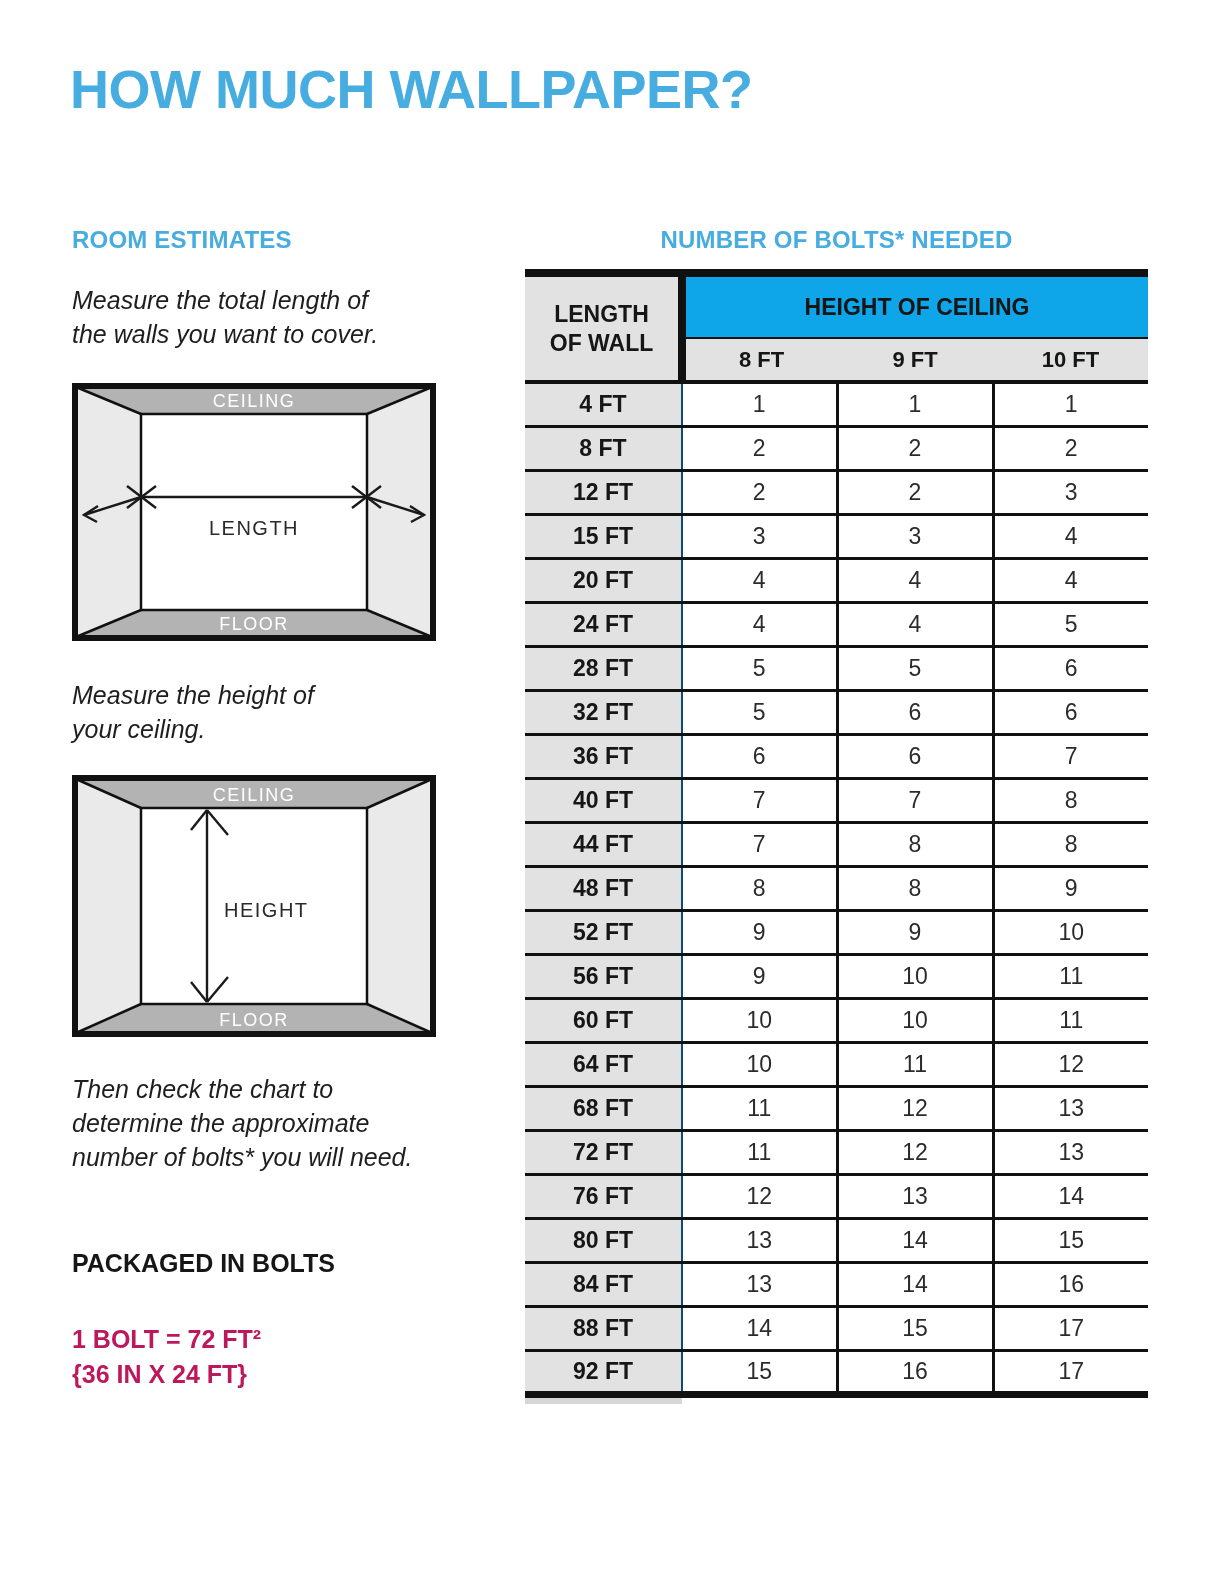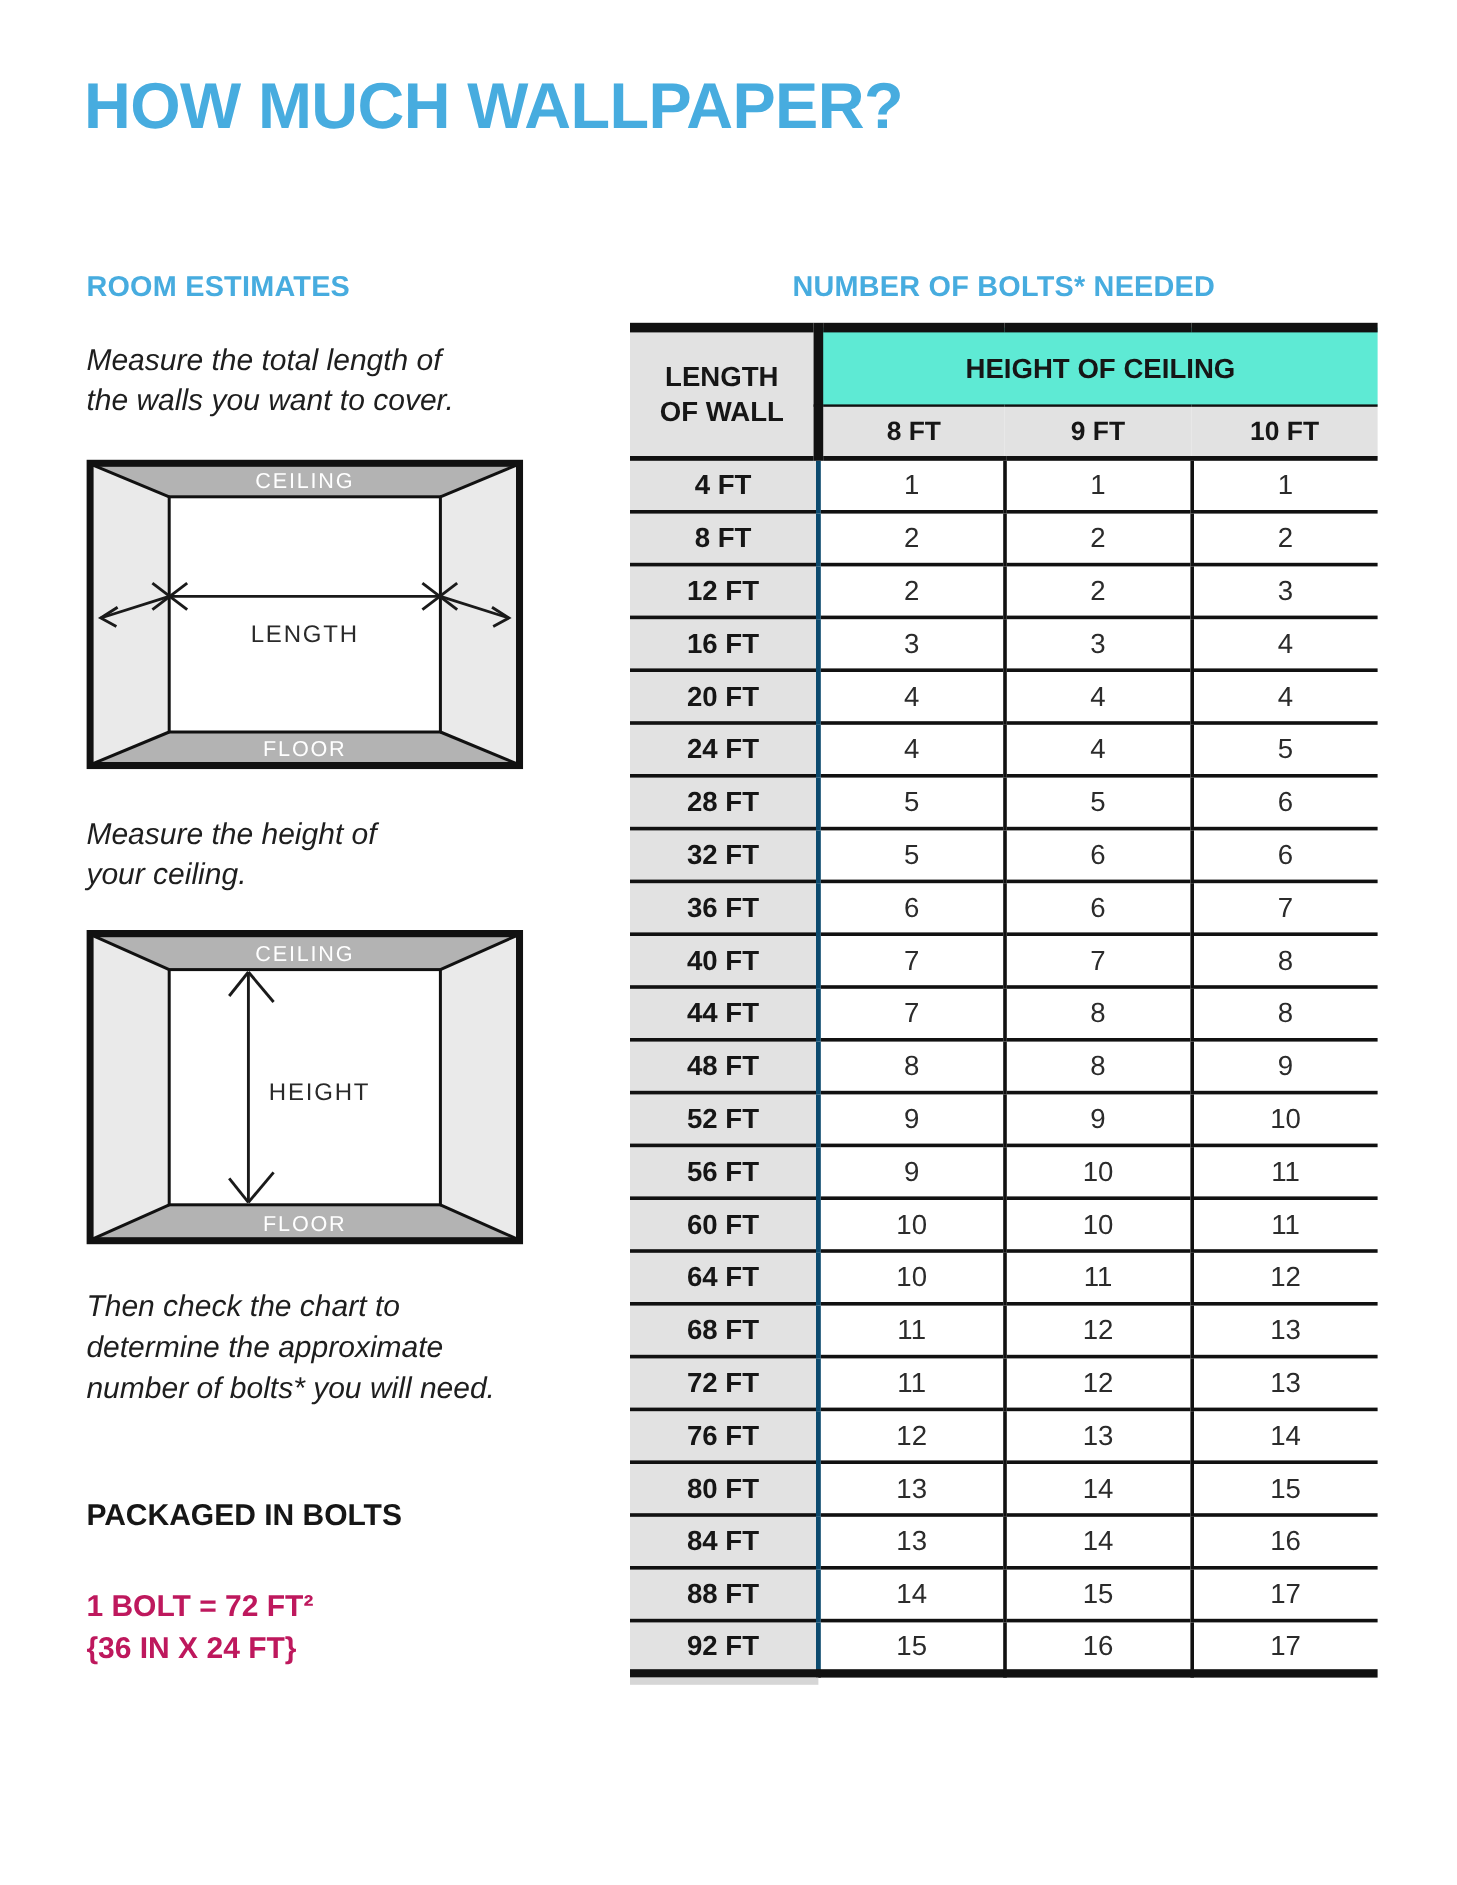--- a/index.html
+++ b/index.html
@@ -51,29 +51,29 @@
     border-collapse: collapse; table-layout: fixed; width: 623px;
     border-top: 8px solid #111; border-bottom: 7px solid #111;
   }
   table.bolts th, table.bolts td { padding: 0; text-align: center; vertical-align: middle; }
   th.corner {
     background: #e2e2e2; border-right: 8px solid #111; border-bottom: 4px solid #111;
     font-size: 23px; font-weight: bold; color: #161616; line-height: 29px;
   }
   th.corner .line { display: block; }
   th.group-head {
-    background: #5eead4; height: 65px;
+    background: #0ea5e9; height: 65px;
     font-size: 23px; font-weight: bold; color: #161616;
   }
   tr.subhead th {
     background: #e2e2e2; height: 44px; border-top: 2px solid #111; border-bottom: 4px solid #111;
     font-size: 22px; font-weight: bold; color: #161616;
   }
   tbody th {
-    background: #e2e2e2; border-right: 4px solid #0c4a6e; border-top: 3px solid #111;
+    background: #e2e2e2; border-right: 2px solid #0c4a6e; border-top: 3px solid #111;
     height: 44px; font-size: 23px; font-weight: bold; color: #161616;
   }
   tbody td {
     border-top: 3px solid #111; border-left: 3px solid #111;
     height: 44px; font-size: 23px; font-weight: normal; color: #2b2b2b; background: #fff;
   }
   tbody td:nth-child(2) { border-left: none; }
   tbody tr:first-child th, tbody tr:first-child td { border-top: none; }
   .gray-tab { width: 157px; height: 6px; background: #d6d6d6; }
 </style>
@@ -197,21 +197,21 @@
           <td>2</td>
           <td>2</td>
         </tr>
         <tr>
           <th>12 FT</th>
           <td>2</td>
           <td>2</td>
           <td>3</td>
         </tr>
         <tr>
-          <th>16 FT</th>
+          <th>15 FT</th>
           <td>3</td>
           <td>3</td>
           <td>4</td>
         </tr>
         <tr>
           <th>20 FT</th>
           <td>4</td>
           <td>4</td>
           <td>4</td>
         </tr>

